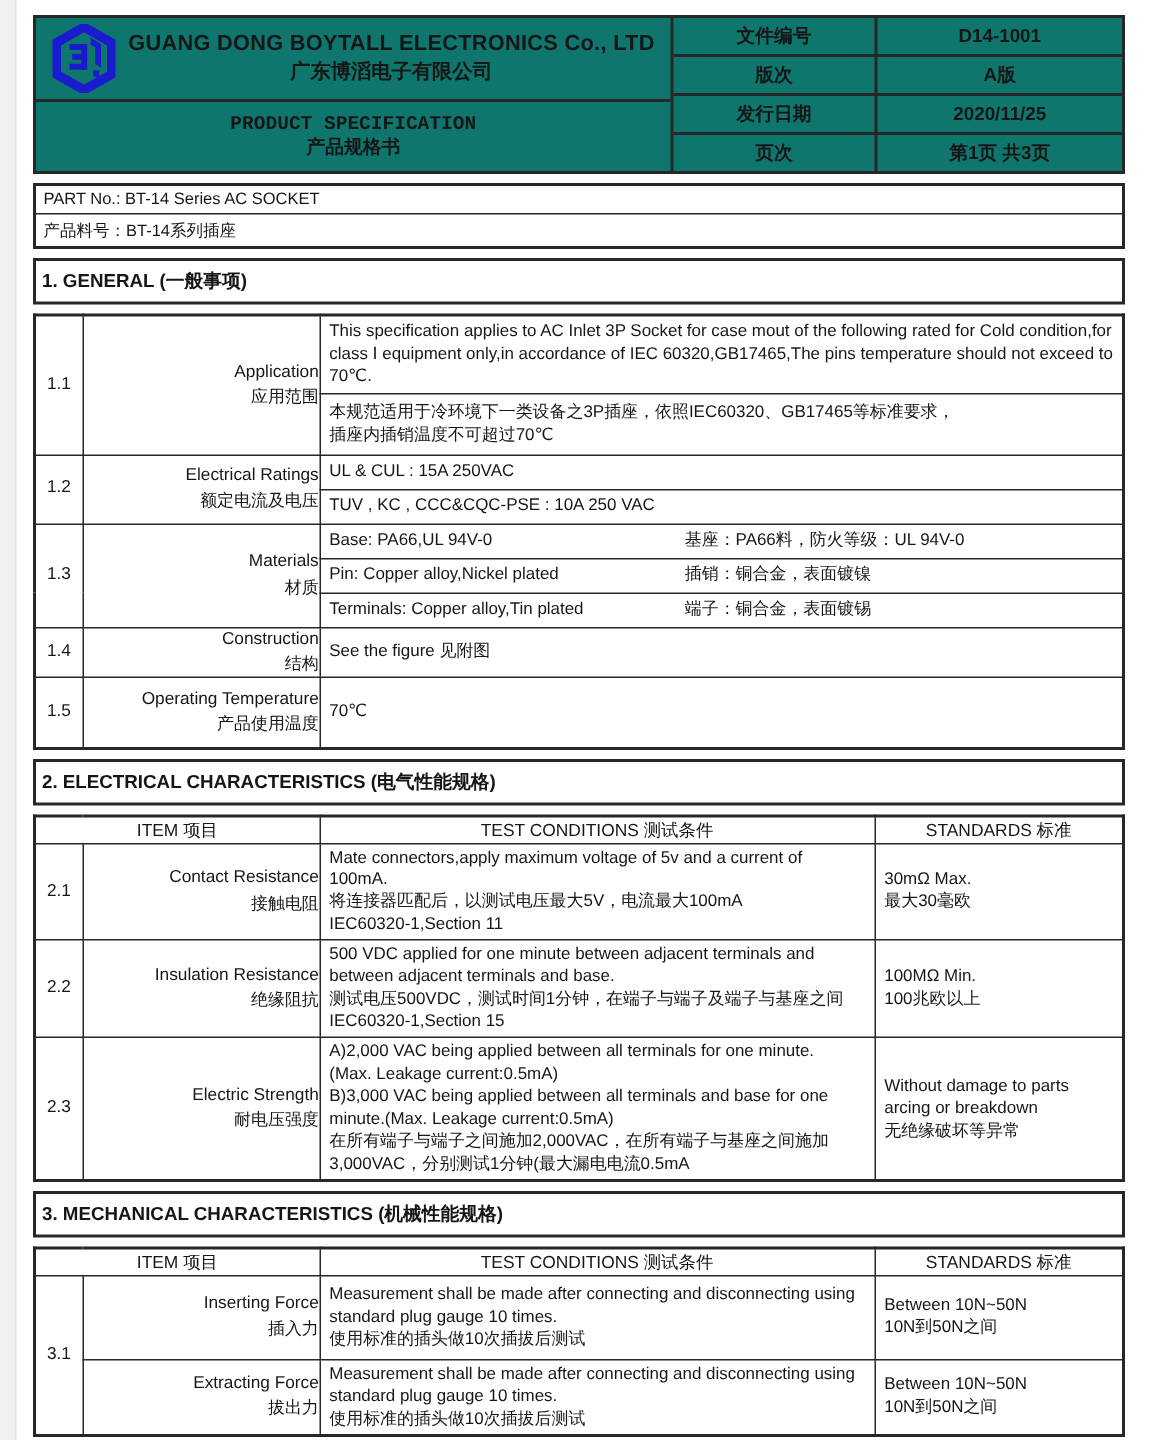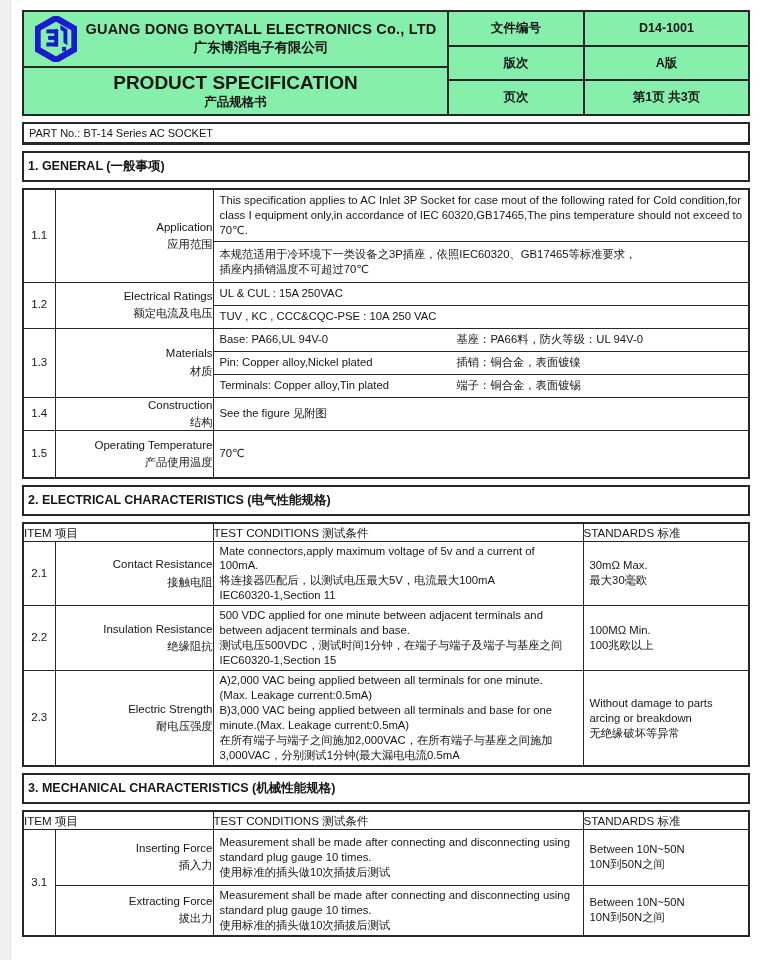--- a/index.html
+++ b/index.html
@@ -11,31 +11,31 @@
     color:#161616;
     overflow:hidden;
   }
   .scan-edge {
     position:absolute; left:0; top:0; width:11px; height:960px;
     background:#f0f0ee; border-right:1px solid #e2e2df;
   }
   .doc { position:absolute; left:22px; top:10px; width:728px; }
 
   
-  .hdr { display:flex; border:2.5px solid #272727; height:106px; background:#86efac; }
+  .hdr { display:flex; border:2.5px solid #272727; height:106px; background:#0f766e; }
   .hdr-left { width:425px; border-right:2px solid #272727; display:flex; flex-direction:column; }
   .hdr-company {
     height:56px; border-bottom:2px solid #272727;
     display:flex; align-items:center; justify-content:center; gap:9px; padding:2px 4px;
   }
   .company-names { text-align:center; }
   .company-en { font-size:14.5px; font-weight:bold; letter-spacing:.2px; }
   .company-cn { font-size:13.5px; font-weight:bold; margin-top:2px; }
   .hdr-title { flex:1; display:flex; flex-direction:column; align-items:center; justify-content:center; }
-  .doc-title-en { font-size:19px; font-weight:bold; }
+  .doc-title-en { font-size:13px; font-weight:bold;font-family:Liberation Mono, monospace; }
   .doc-title-cn { font-size:12.5px; font-weight:bold; margin-top:0; }
   .hdr-right { flex:1; display:flex; flex-direction:column; }
   .meta-row { flex:1; display:flex; border-bottom:2px solid #272727; }
   .meta-row:last-child { border-bottom:none;text-align:center; }
   .meta-label {
     width:136px; border-right:2px solid #272727;
     display:flex; align-items:center; justify-content:center;
     font-size:12.5px; font-weight:bold;
   }
   .meta-value { flex:1; display:flex; align-items:center; justify-content:center; font-size:12.5px; font-weight:bold; }
@@ -54,21 +54,21 @@
   table { border:2.5px solid #272727; }
   .num { text-align:center; font-size:11.5px; }
   .lbl { text-align:right; }
   .lbl .en { font-size:11.5px; }
   .lbl .cn { font-size:11.3px; margin-top:2px; }
   .cell { padding:2px 6px; }
   .ml { white-space:pre-line; }
   .pair { display:flex; align-items:center; }
   .pair .pen { width:237px; flex:none; }
   .pair .pcn { flex:1; }
-  th { font-weight:normal; font-size:11.6px; text-align:left; height:18px; }
+  th { font-weight:normal; font-size:11.6px; text-align:center; height:18px; }
   .h52{height:52px} .h41{height:41px} .h23{height:23px} .h29{height:29px}
   .h48{height:48px} .h58{height:58px} .h60{height:60px} .h96{height:96px}
   .h56{height:56px} .h47{height:47px}
 
   
   .logo { width:42px; height:46px; flex:none; display:block; }
 </style>
 </head>
 <body>
 
@@ -101,28 +101,33 @@
     <div class="hdr-right">
       <div class="meta-row">
         <div class="meta-label">文件编号</div>
         <div class="meta-value">D14-1001</div>
       </div>
       <div class="meta-row">
         <div class="meta-label">版次</div>
         <div class="meta-value">A版</div>
       </div>
       <div class="meta-row">
+        <div class="meta-label">发行日期</div>
+        <div class="meta-value">2020/11/25</div>
+      </div>
+      <div class="meta-row">
         <div class="meta-label">页次</div>
         <div class="meta-value">第1页  共3页</div>
       </div>
     </div>
   </div>
 
   <div class="part">
     <div class="part-row">PART No.:  BT-14 Series AC SOCKET</div>
+    <div class="part-row">产品料号：BT-14系列插座</div>
   </div>
 
   <div class="sec">1. GENERAL  (一般事项)</div>
 
   <table>
     <colgroup>
         <col style="width:32px">
         <col style="width:158px">
         <col>
       </colgroup>

